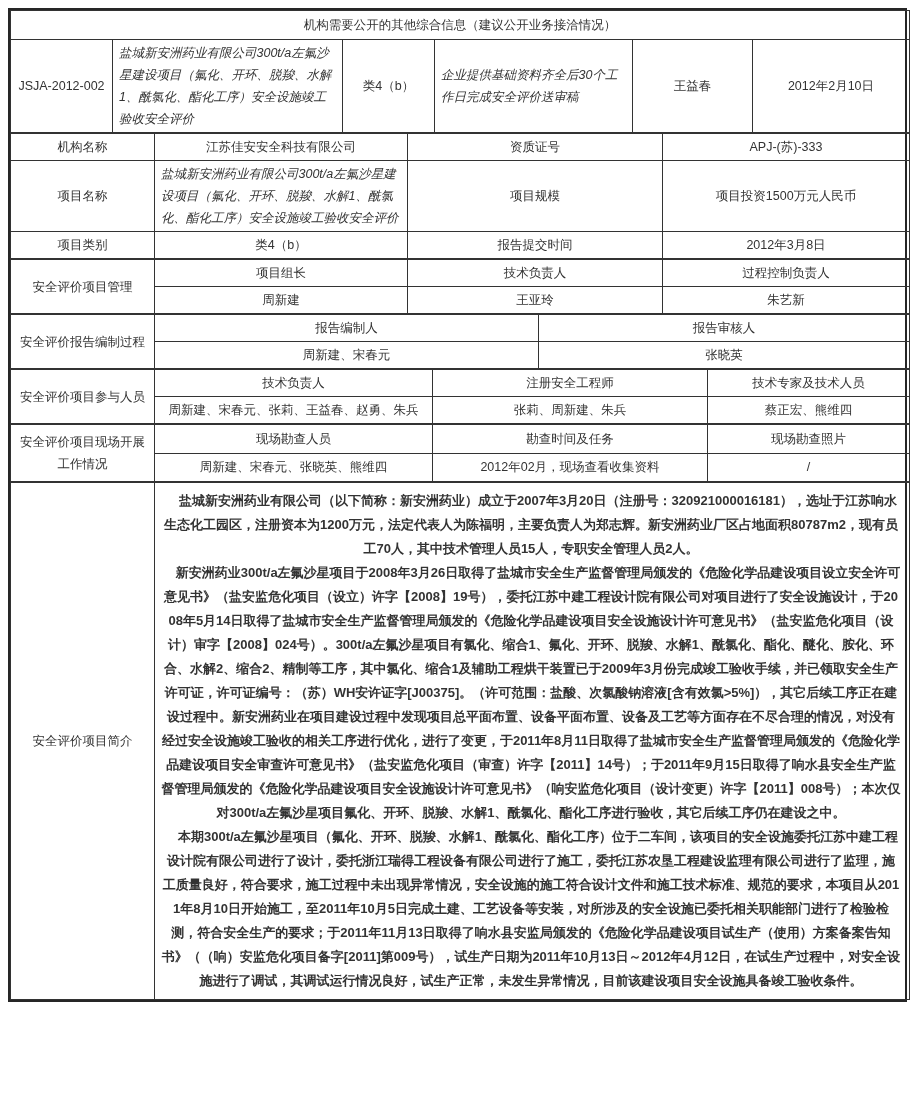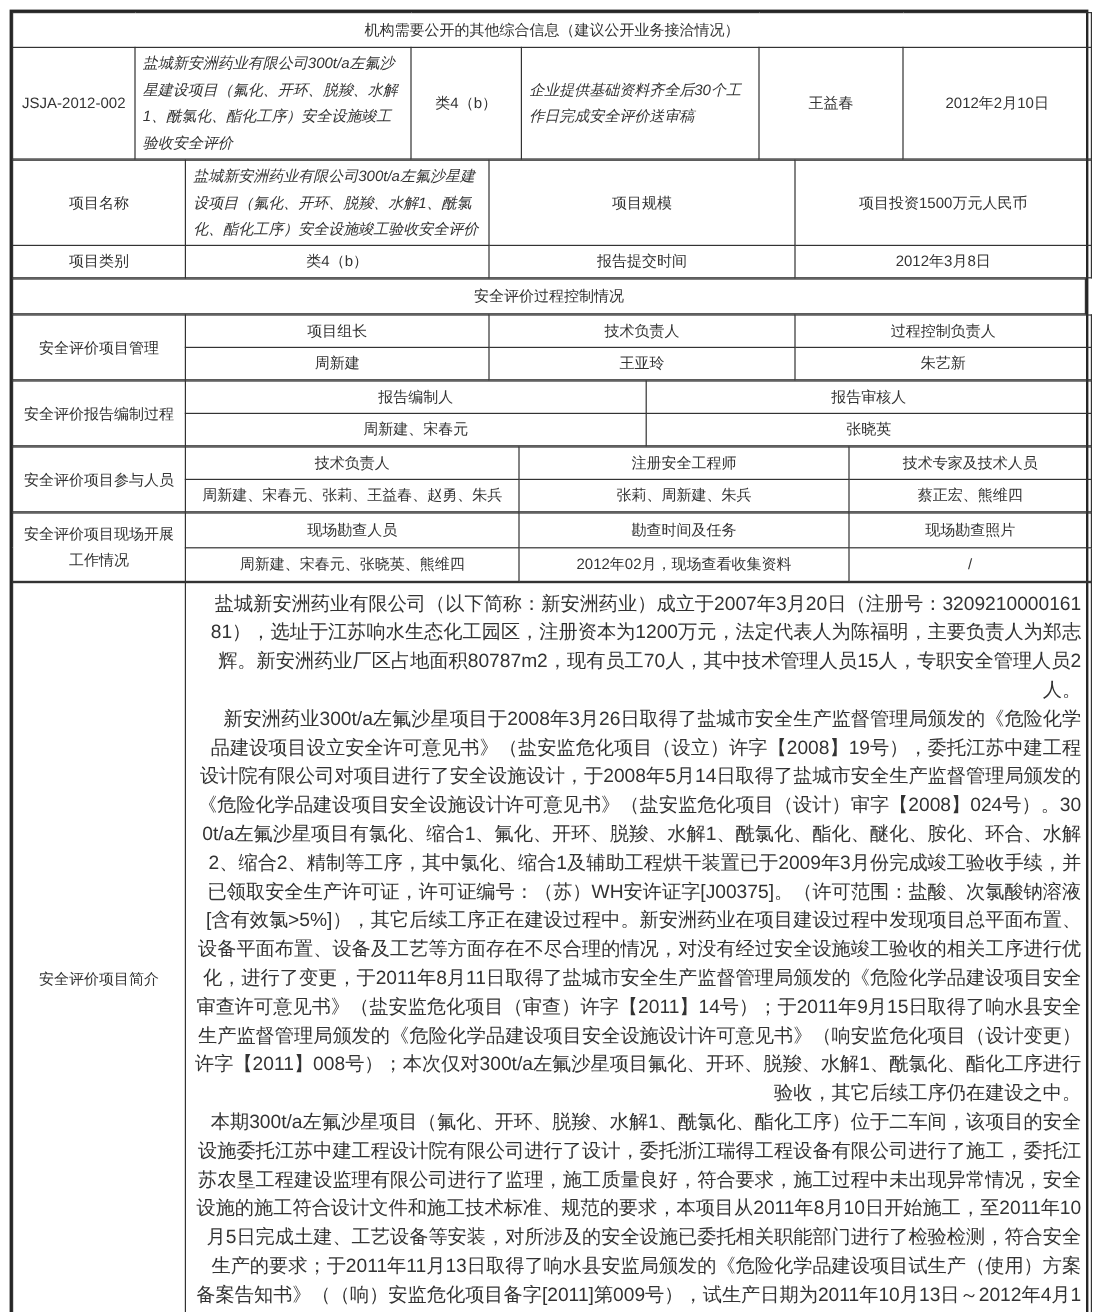--- a/index.html
+++ b/index.html
@@ -37,23 +37,24 @@
   .h26 td{height:22px;}
   .tl{text-align:left;font-style:italic;}
   .intro-cell{
     text-align:left;
     vertical-align:top;
     padding:6px 8px 6px 6px;
   }
   .intro-cell p{
     margin:0;
     text-indent:14px;
-    font-size:16px;
+    font-size:13px;
     line-height:24px;
-    text-align:right;
+    text-align:center;
+    font-weight:bold;
   }
   .label-cell{padding:6px 4px;}
 </style>
 </head>
 <body>
 
 <div class="sheet">
 
   <table>
     <colgroup>
@@ -80,42 +81,41 @@
     </table>
 
   <table>
     <colgroup>
       <col style="width:144px">
         <col style="width:253px">
         <col style="width:255px">
         <col style="width:247px">
     </colgroup>
     <tbody>
+    <tr class="h26">
+      <td>机构名称</td>
+      <td>江苏佳安安全科技有限公司</td>
+      <td>资质证号</td>
+      <td>APJ-(苏)-333</td>
+    </tr>
     <tr class="h64">
       <td>项目名称</td>
       <td class="tl">盐城新安洲药业有限公司300t/a左氟沙星建设项目（氟化、开环、脱羧、水解1、酰氯化、酯化工序）安全设施竣工验收安全评价</td>
       <td>项目规模</td>
       <td>项目投资1500万元人民币</td>
     </tr>
     <tr class="h26">
       <td>项目类别</td>
       <td>类4（b）</td>
       <td>报告提交时间</td>
       <td>2012年3月8日</td>
     </tr>
   </tbody>
     </table>
 
-  <table>
-    <tbody>
-        <tr class="section-title">
-      <td>安全评价过程控制情况</td>
-    </tr>
-  </tbody>
-    </table>
 
   <table>
     <colgroup>
       <col style="width:144px">
         <col style="width:253px">
         <col style="width:255px">
         <col style="width:247px">
     </colgroup>
     <tbody>
         <tr class="h26">

